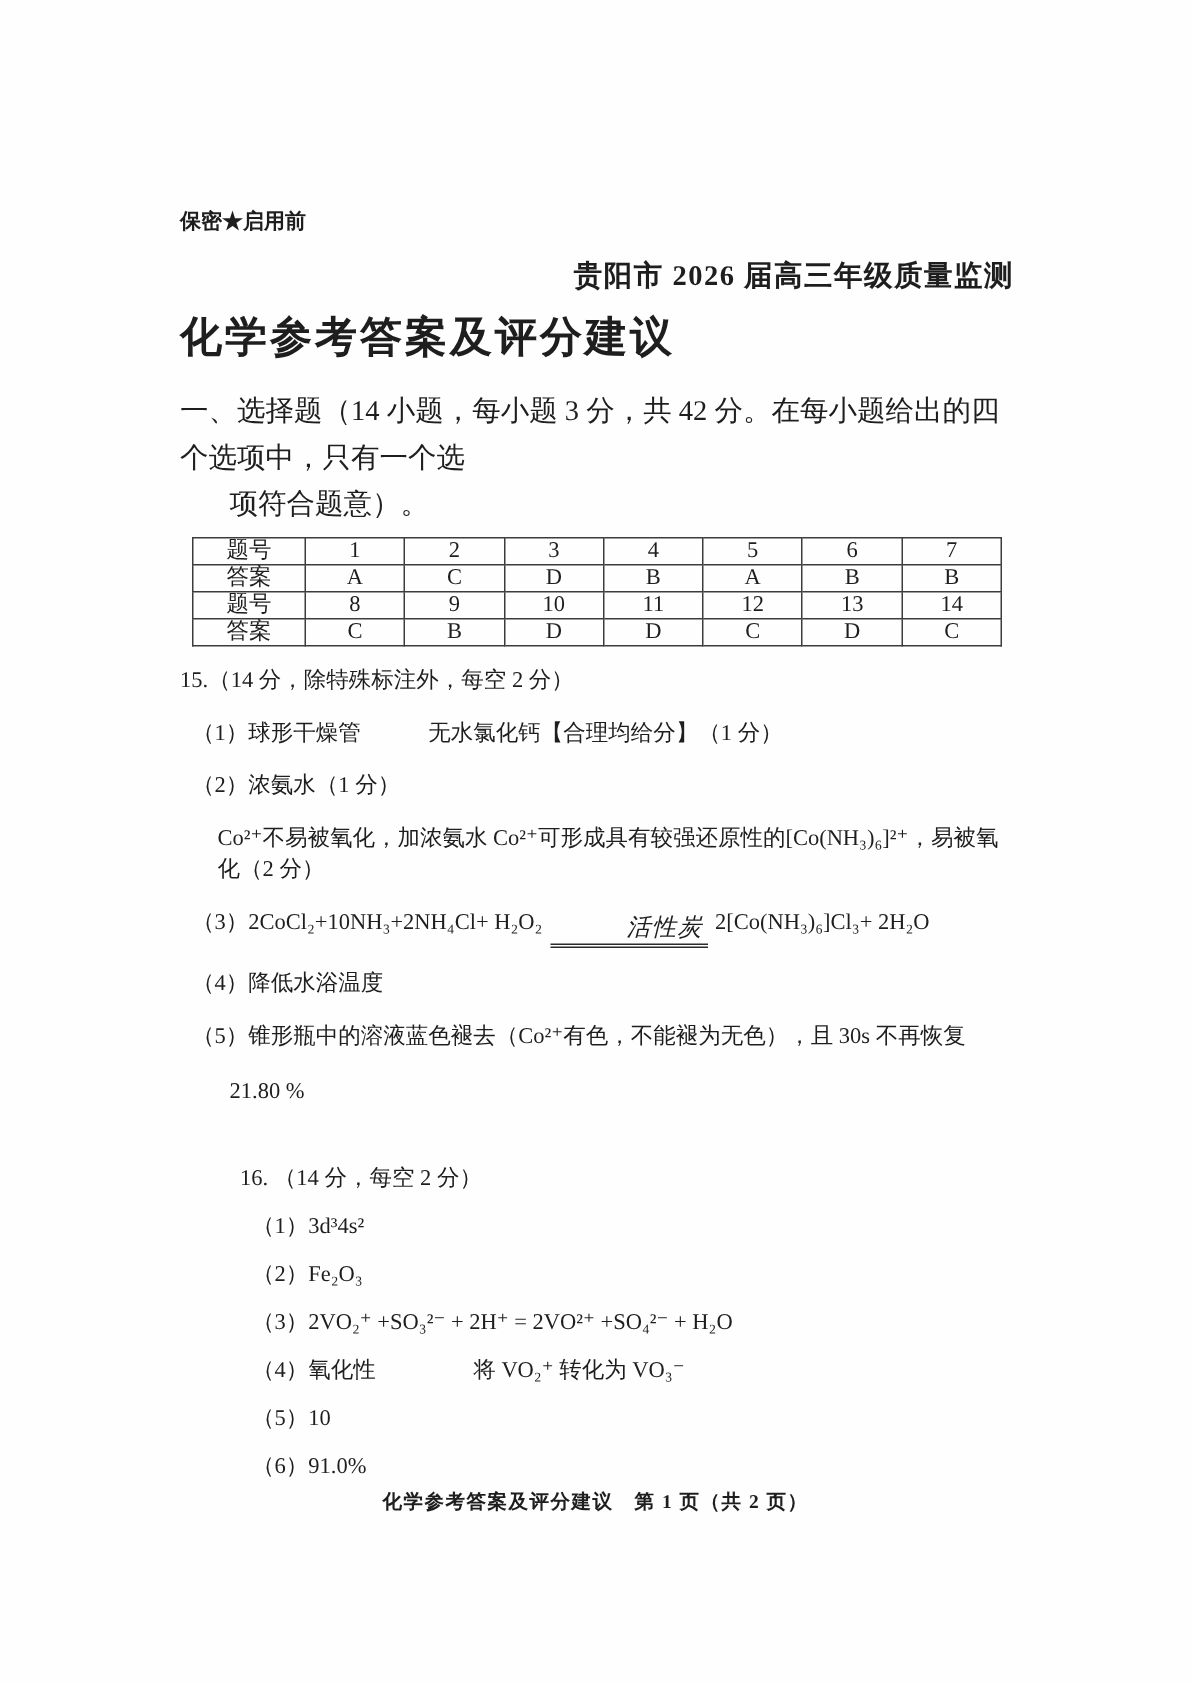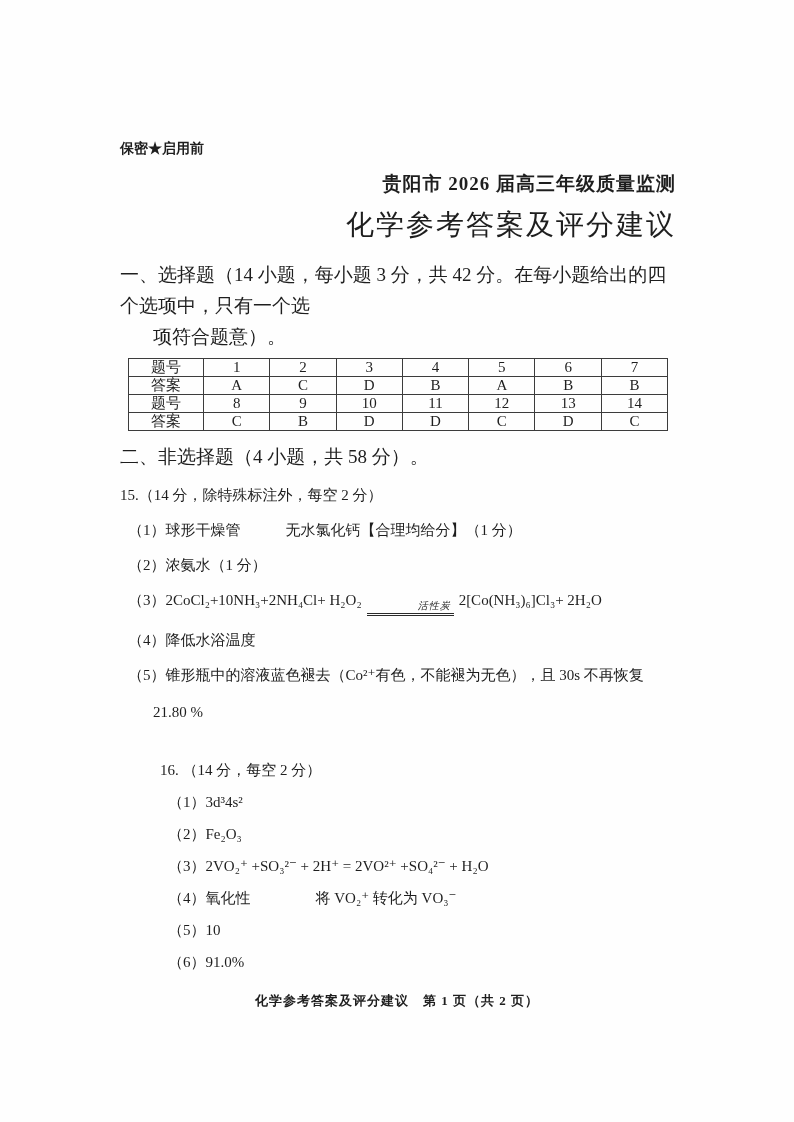--- a/index.html
+++ b/index.html
@@ -9,21 +9,21 @@
     margin:0 auto;
     background:#fefefe;
     color:#1e1e1e;
     font-family:"Liberation Serif","DejaVu Serif",serif;
     overflow:hidden;
     box-sizing:border-box;
   }
   .content{padding:141px 118px 0 120px;box-sizing:border-box;}
   .notice{font-size:14px;font-weight:700;line-height:16px;}
   .subtitle{margin-top:14px;text-align:right;font-size:19px;font-weight:700;letter-spacing:1px;}
-  .title{margin:9px 0 0 0;text-align:right;font-size:28px;font-weight:400;letter-spacing:2px;}
+  .title{margin:9px 0 0 0;text-align:left;font-size:28px;font-weight:700;letter-spacing:2px;}
   .s-head{margin-top:15px;font-weight:400;font-size:19px;line-height:31px;}
   .hang{padding-left:33px;}
   table.ans{
     margin:6px 0 0 8px;
     border-collapse:collapse;
     table-layout:fixed;
     width:539px;
   }
   table.ans col.c0{width:75px;}
   table.ans col.c{width:66.3px;}
@@ -47,21 +47,21 @@
   .ans2-gap-wide{margin-left:65px;}
   .sub-answer{margin-top:16px;padding-left:33px;}
   .rxn{
     display:inline-flex;
     flex-direction:column;
     align-items:center;
     vertical-align:-4px;
     margin:0 5px;
   }
   .cond{
-    font-size:10px;
+    font-size:16px;
     font-style:italic;
     line-height:1.05;
     letter-spacing:1px;
     padding:0 3px 1px 3px;
     margin-left:48px;
   }
   .dbl{
     width:100%;
     min-width:58px;
     height:3px;
@@ -143,29 +143,29 @@
             <td>B</td>
             <td>D</td>
             <td>D</td>
             <td>C</td>
             <td>D</td>
             <td>C</td>
           </tr>
         </tbody>
     </table>
 
-    <div class="s-head s2">二、非选择题（4 小题，共 58 分）。</div>
 
     <div class="q q15">
       <div class="q-head">15.（14 分，除特殊标注外，每空 2 分）</div>
 
       <div class="item"><span>（1）</span><span>球形干燥管</span><span class="ans2-gap">无水氯化钙【合理均给分】（1 分）</span></div>
 
       <div class="item"><span>（2）</span><span>浓氨水（1 分）</span></div>
 
+      <div class="item note">Co²⁺不易被氧化，加浓氨水 Co²⁺可形成具有较强还原性的[Co(NH₃)₆]²⁺，易被氧化（2 分）</div>
 
       <div class="item"><span>（3）</span><span>2CoCl₂+10NH₃+2NH₄Cl+ H₂O₂</span><span class="rxn">
             <span class="cond">活性炭</span>
             <span class="dbl"></span>
           </span><span>2[Co(NH₃)₆]Cl₃+ 2H₂O</span></div>
 
       <div class="item"><span>（4）</span><span>降低水浴温度</span></div>
 
       <div class="item"><span>（5）</span><span>锥形瓶中的溶液蓝色褪去（Co²⁺有色，不能褪为无色），且 30s 不再恢复</span></div>
 

